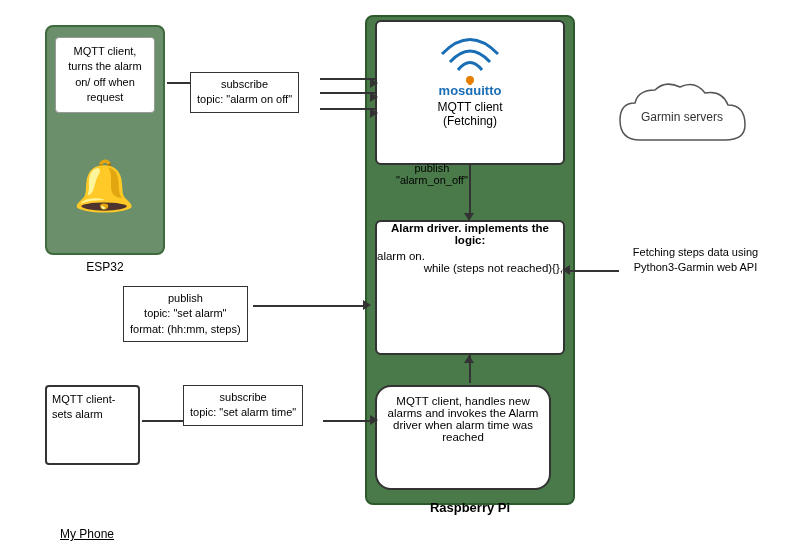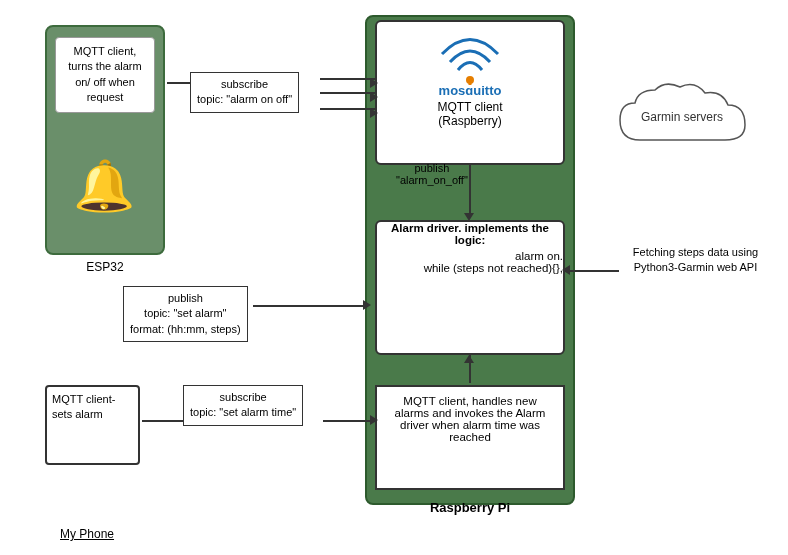--- a/index.html
+++ b/index.html
@@ -80,25 +80,25 @@
       padding: 0;
       font-size: 11.5px;
       text-align: center;
     }
 
     
     .mqtt-client-bottom-box {
       position: absolute;
       left: 375px;
       top: 385px;
-      width: 190px;
+      width: 176px;
       height: 105px;
       background: #fff;
       border: 2px solid #333;
-      border-radius: 0;
+      border-radius: 16px;
       padding: 8px;
       font-size: 11.5px;
       text-align: center;
     }
 
     
     .esp32-box {
       position: absolute;
       left: 45px;
       top: 25px;
@@ -236,27 +236,27 @@
 
         <path d="M28,45 Q40,30 52,45" stroke="#1a6eb5" stroke-width="3" fill="none"></path>
         <path d="M20,37 Q40,15 60,37" stroke="#1a6eb5" stroke-width="3" fill="none"></path>
         <path d="M12,29 Q40,0 68,29" stroke="#1a6eb5" stroke-width="3" fill="none"></path>
 
         <text x="40" y="70" text-anchor="middle" font-size="13" font-family="Arial" fill="#1a6eb5" font-weight="bold">mosquitto</text>
       </svg>
     </div>
     <div class="mqtt-broker-text">
       <span>MQTT client</span><br>
-      <span>(Raspberry)</span>
+      <span>(Fetching)</span>
     </div>
   </div>
 
   <div class="alarm-driver-box">
     <div style="font-weight:bold; margin-bottom:4px;">Alarm driver. implements the logic:</div>
-    <div style="text-align:right;">alarm on.</div>
+    <div style="text-align:left;">alarm on.</div>
     <div style="text-align:right;">while (steps not reached){},</div>
   </div>
 
   <div class="mqtt-client-bottom-box">
     <span>MQTT client, handles new alarms and invokes the Alarm driver when alarm time was reached</span>
   </div>
 
   <div class="rpi-label">
     <strong>Raspberry Pi</strong>
   </div>

